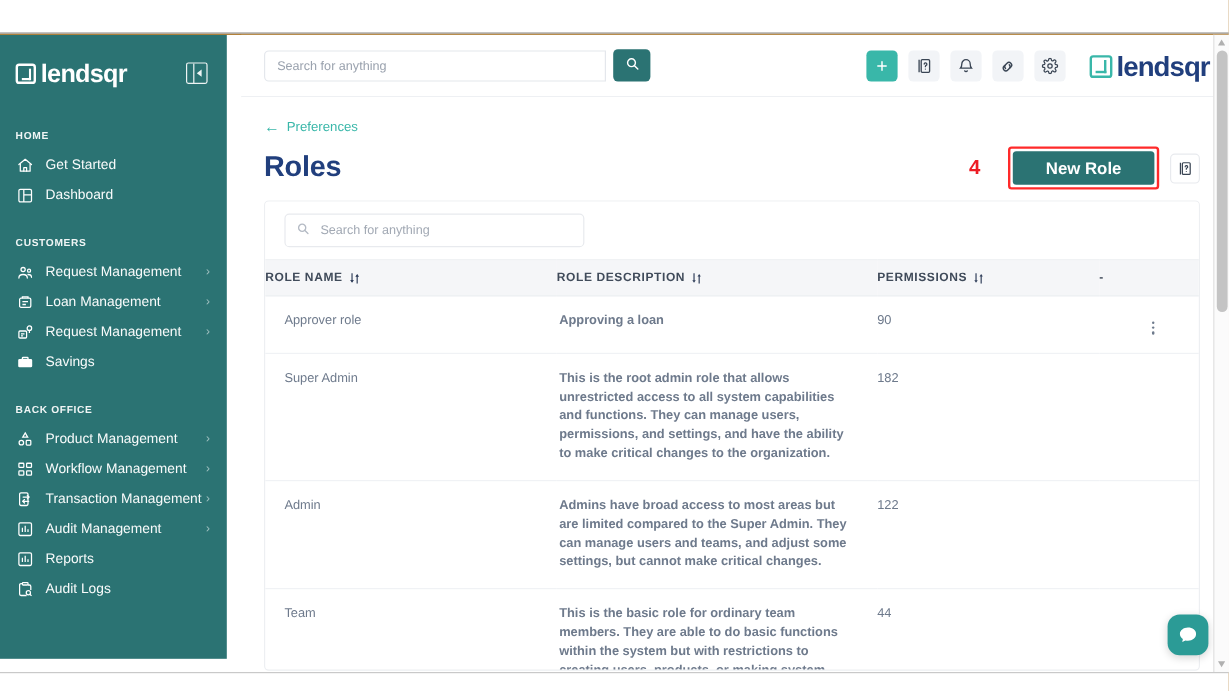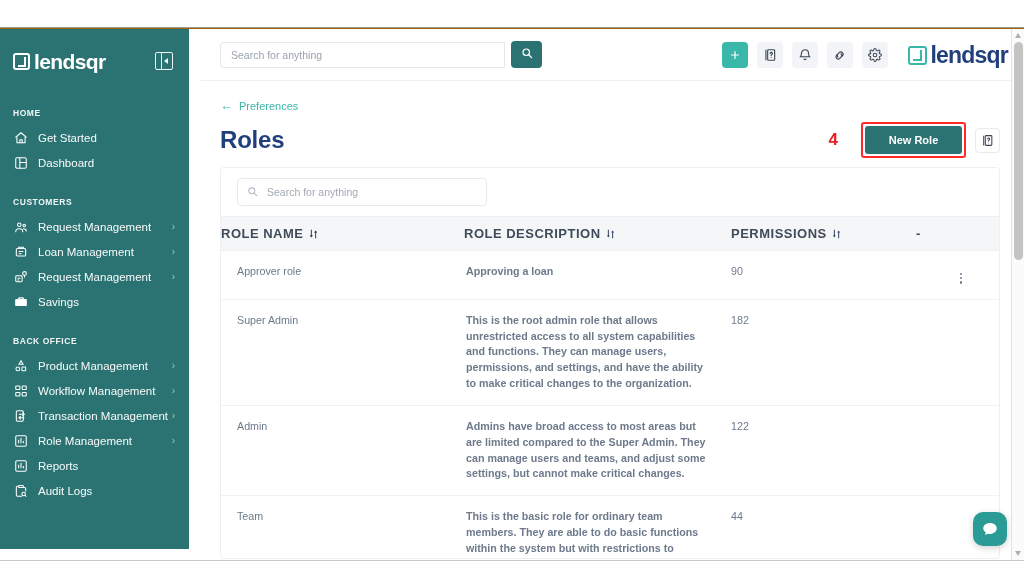--- a/index.html
+++ b/index.html
@@ -220,25 +220,25 @@
   .step-num {
     color: #ED1C24; font-size: 17px; font-weight: bold;
     margin-right: 14px;
   }
   .newrole-hl {
     border: 2.5px solid #FF2A2A;
     border-radius: 3px;
     padding: 2px;
   }
   .newrole-btn {
-    width: 97px; height: 28px;
+    width: 118px; height: 28px;
     background: #2B7373;
     color: #ffffff;
     border: none; border-radius: 3px;
-    font-size: 11px; font-weight: bold;
+    font-size: 14px; font-weight: bold;
     font-family: "Liberation Sans", sans-serif;
     cursor: pointer;
   }
   .help-sq {
     width: 25px; height: 25px;
     border: 1px solid #e8eaee;
     border-radius: 4px; background: #fff;
     display: flex; align-items: center; justify-content: center;
     cursor: pointer;
   }
@@ -275,21 +275,21 @@
   .panel-search input::placeholder { color: #a2a9b4; }
 
   table.roles {
     width: 100%;
     border-collapse: collapse;
     table-layout: fixed;
   }
   table.roles thead th {
     background: #f5f6f8;
     text-align: left;
-    font-size: 13px;
+    font-size: 10px;
     font-weight: bold;
     letter-spacing: .5px;
     color: #404B5A;
     padding: 9px 0 9px 0;
     height: 27px;
     border-top: 1px solid #edeff2;
     border-bottom: 1px solid #edeff2;
   }
   th .thwrap { display: flex; align-items: center; gap: 5px; }
   .sort-ico { display: inline-flex; flex-direction: column; line-height: 0; }
@@ -503,21 +503,21 @@
         <span class="chev">›</span>
       </div>
 
       <div class="nav-item">
         <span class="ico">
           <svg width="14" height="14" viewBox="0 0 24 24" fill="none" stroke="#ffffff" stroke-width="1.8">
               <rect x="3" y="3" width="18" height="18" rx="2"></rect>
               <path d="M8 16V10M12 16V7M16 16v-4"></path>
             </svg>
         </span>
-        <span class="lbl">Role Management</span>
+        <span class="lbl">Audit Management</span>
         <span class="chev">›</span>
       </div>
 
       <div class="nav-item">
         <span class="ico">
           <svg width="14" height="14" viewBox="0 0 24 24" fill="none" stroke="#ffffff" stroke-width="1.8">
               <rect x="3" y="3" width="18" height="18" rx="2"></rect>
               <path d="M8 16V10M12 16V7M16 16v-4"></path>
             </svg>
         </span>

